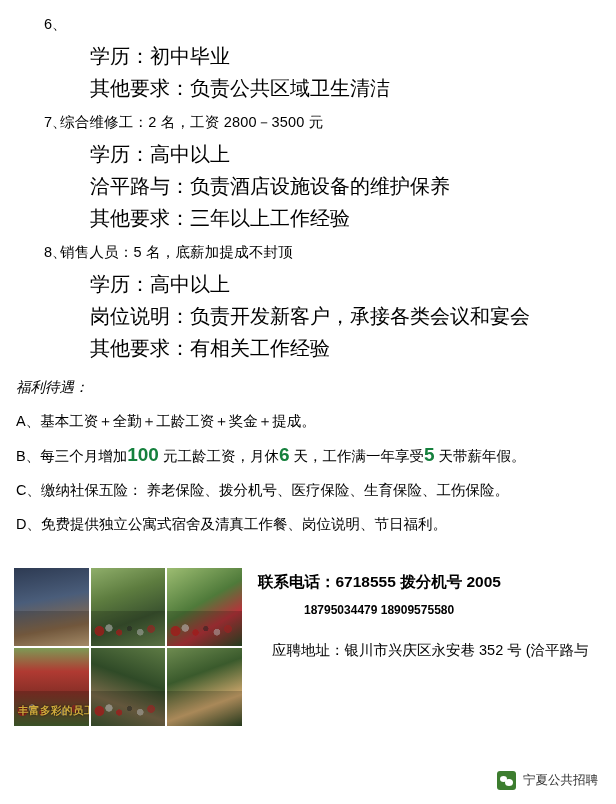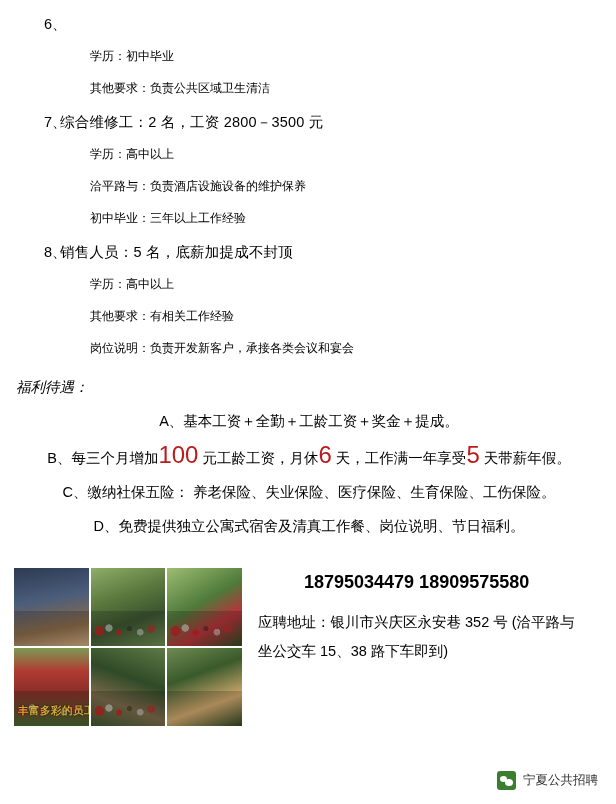--- a/index.html
+++ b/index.html
@@ -37,45 +37,44 @@
   .job-num {
     width: 46px;
     flex: 0 0 46px;
     padding-left: 30px;
     box-sizing: border-box;
   }
   .job-title {
     letter-spacing: 0.2px;
   }
   .job-line {
-    font-size: 12px;
+    font-size: 20px;
     line-height: 32px;
     padding-left: 76px;
     white-space: nowrap;
   }
 
   
   .benefit-title {
     font-size: 14.5px;
     line-height: 34px;
     padding-left: 2px;
     margin-top: 6px;
     font-style: italic;
   }
   .benefit-line {
     font-size: 14.5px;
     line-height: 34px;
     padding-left: 2px;
     white-space: nowrap;
-    text-align: center;
   }
   .benefit-line .em {
-    color: #b91c1c;
-    font-weight: normal;
-    font-size: 24px;
+    color: #15803d;
+    font-weight: bold;
+    font-size: 19px;
   }
 
   
   .bottom {
     position: absolute;
     left: 14px;
     right: 14px;
     top: 568px;
     display: flex;
     align-items: flex-start;
@@ -135,33 +134,34 @@
     padding-left: 16px;
     flex: 1 1 auto;
   }
   .contact-phone {
     font-size: 15.5px;
     font-weight: bold;
     line-height: 28px;
     white-space: nowrap;
   }
   .contact-phone2 {
-    font-size: 18px;
+    font-size: 12px;
     font-weight: bold;
     line-height: 28px;
     padding-left: 46px;
     white-space: nowrap;
   }
   .contact-addr {
     font-size: 14.5px;
     line-height: 29px;
     margin-top: 12px;
   }
   .contact-addr .ln {
     display: block;
+    margin-left: 14px;
   }
 
   
   .footer {
     position: absolute;
     right: 18px;
     bottom: 14px;
     display: flex;
     align-items: center;
     gap: 7px;
@@ -209,42 +209,42 @@
     <div class="job-line">其他要求：负责公共区域卫生清洁</div>
   </div>
 
   <div class="job">
     <div class="job-head">
       <span class="job-num">7、</span>
       <span class="job-title">综合维修工：2 名，工资 2800－3500 元</span>
     </div>
     <div class="job-line">学历：高中以上</div>
     <div class="job-line">洽平路与：负责酒店设施设备的维护保养</div>
-    <div class="job-line">初中毕业：三年以上工作经验</div>
+    <div class="job-line">其他要求：三年以上工作经验</div>
   </div>
 
   <div class="job">
     <div class="job-head">
       <span class="job-num">8、</span>
       <span class="job-title">销售人员：5 名，底薪加提成不封顶</span>
     </div>
     <div class="job-line">学历：高中以上</div>
+    <div class="job-line">岗位说明：负责开发新客户，承接各类会议和宴会</div>
     <div class="job-line">其他要求：有相关工作经验</div>
-    <div class="job-line">岗位说明：负责开发新客户，承接各类会议和宴会</div>
   </div>
 
   <div class="benefit-title">福利待遇：</div>
 
   <div class="benefit-line">A、基本工资＋全勤＋工龄工资＋奖金＋提成。</div>
 
   <div class="benefit-line">
     <span>B、每三个月增加</span><span class="em">100</span><span> 元工龄工资，月休</span><span class="em">6</span><span> 天，工作满一年享受</span><span class="em">5</span><span> 天带薪年假。</span>
   </div>
 
-  <div class="benefit-line">C、缴纳社保五险： 养老保险、失业保险、医疗保险、生育保险、工伤保险。</div>
+  <div class="benefit-line">C、缴纳社保五险： 养老保险、拨分机号、医疗保险、生育保险、工伤保险。</div>
   <div class="benefit-line">D、免费提供独立公寓式宿舍及清真工作餐、岗位说明、节日福利。</div>
 
   <div class="bottom">
 
     <div class="photo-grid">
       <div class="ph ph-1"></div>
       <div class="ph ph-2">
           <span class="ph-dots"></span>
         </div>
       <div class="ph ph-3">
@@ -254,24 +254,24 @@
         <span class="ph-dots"></span>
         <span class="banner-text">丰富多彩的员工团建活动</span>
       </div>
       <div class="ph ph-5">
           <span class="ph-dots"></span>
         </div>
       <div class="ph ph-6"></div>
     </div>
 
     <div class="contact">
+      <div class="contact-phone">联系电话：6718555 拨分机号 2005</div>
       <div class="contact-phone2">18795034479      18909575580</div>
       <div class="contact-addr">
         <span class="ln">应聘地址：银川市兴庆区永安巷 352 号 (洽平路与</span>
-        <span class="ln">坐公交车 15、38 路下车即到)</span>
       </div>
     </div>
 
   </div>
 
   <div class="footer">
     <span class="qr-logo"></span>
     <span class="footer-label">宁夏公共招聘</span>
   </div>
 

